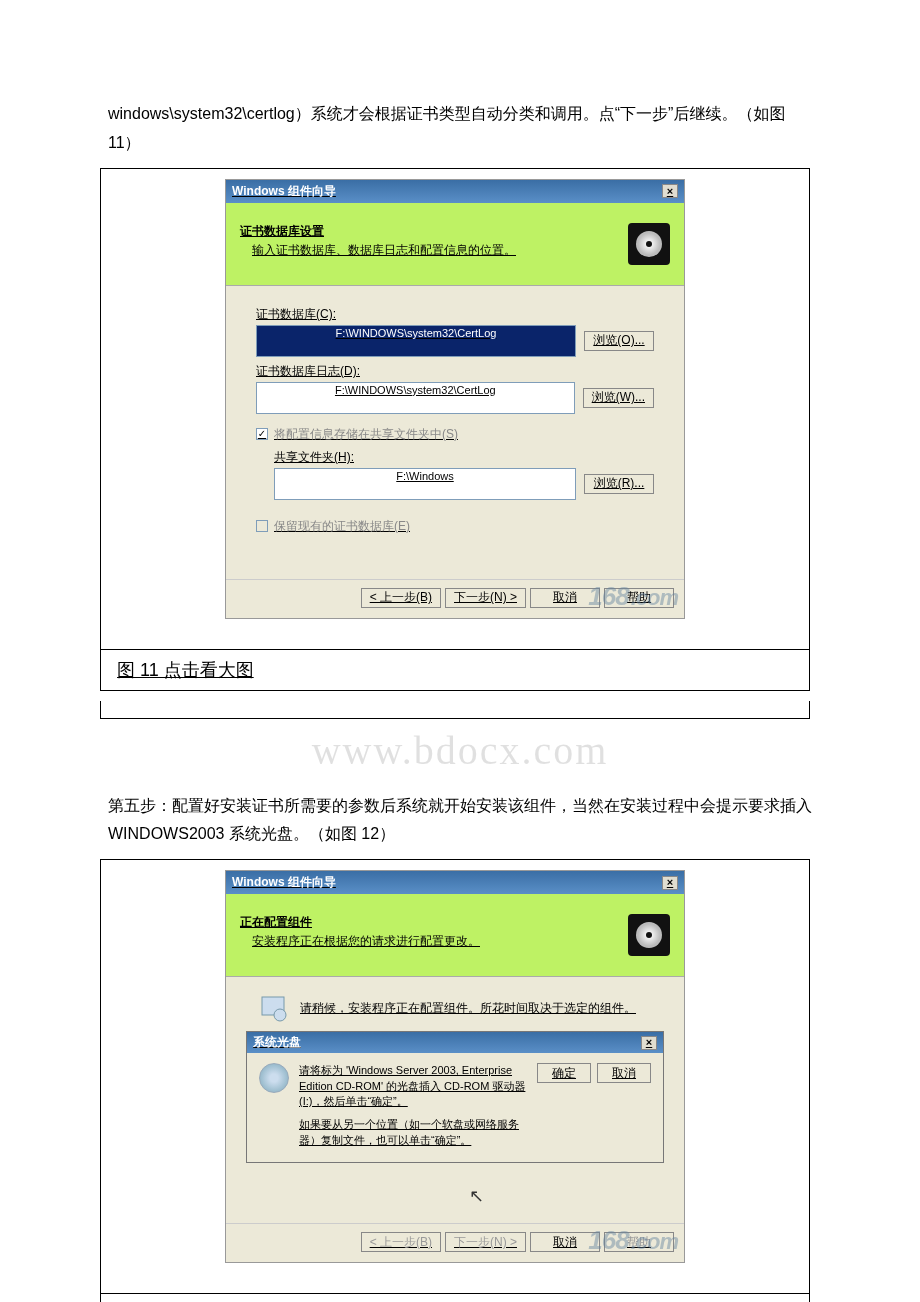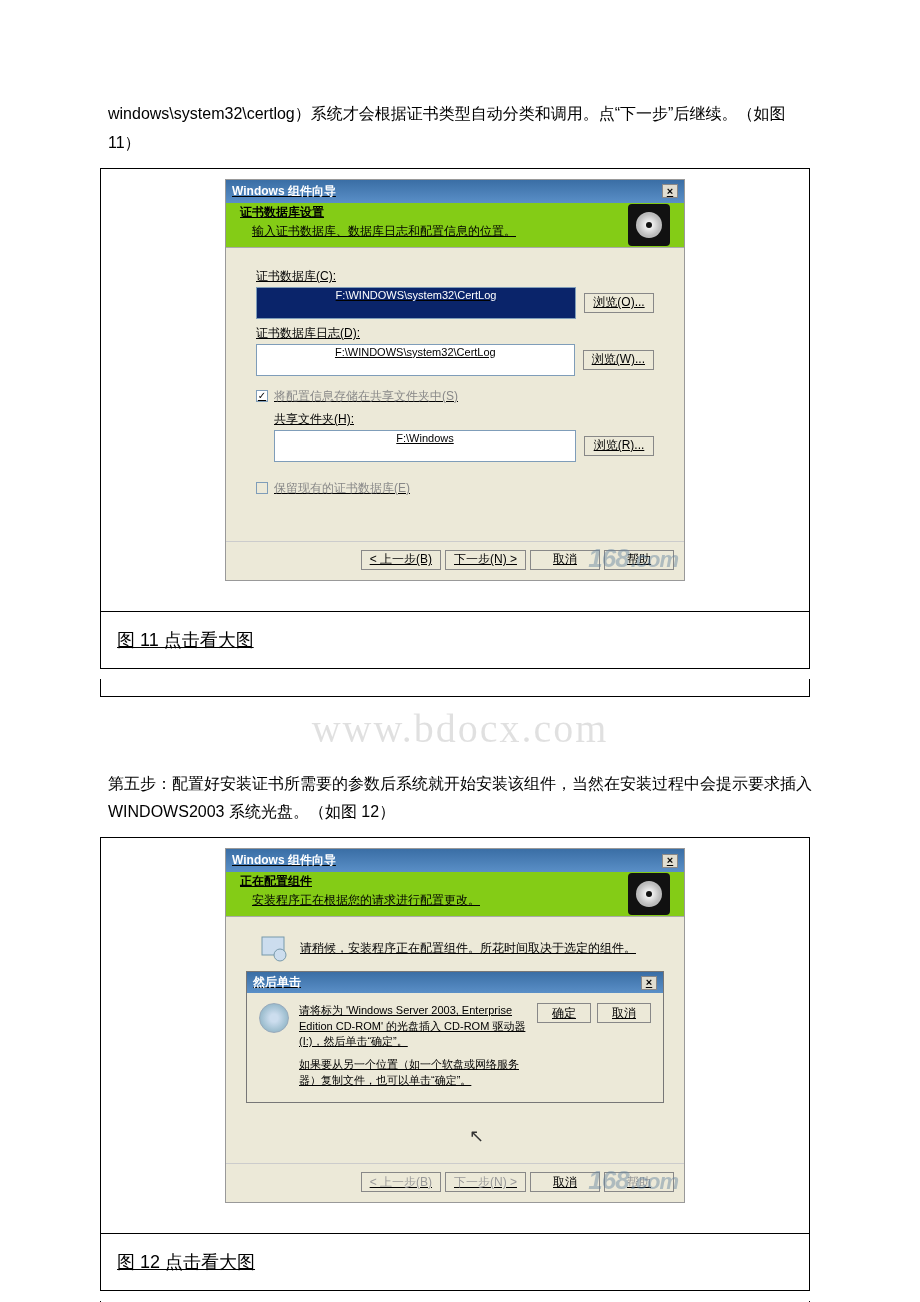--- a/index.html
+++ b/index.html
@@ -23,21 +23,21 @@
     border: 1px solid #000;
     margin: 10px 10px 0 0;
     background: #fff;
     text-decoration: underline;
   }
   .figure-inner {
     padding: 10px 30px 30px 30px;
   }
   .caption-box {
     border-top: 1px solid #000;
-    padding: 16px 16px;
+    padding: 8px 16px;
     font-size: 18px;
   }
   
   .win {
     width: 460px;
     margin: 0 auto;
     background: #ece9d8;
     border: 1px solid #999;
     font-family: "SimSun", "Tahoma", sans-serif;
     font-size: 12px;
@@ -61,22 +61,22 @@
     border: 1px solid #888;
     color: #000;
     display: flex;
     align-items: center;
     justify-content: center;
     font-size: 11px;
     font-weight: bold;
     line-height: 1;
   }
   .header-area {
-    background: #84cc16;
-    padding: 1px 14px;
+    background: #bef264;
+    padding: 20px 14px;
     display: flex;
     justify-content: space-between;
     align-items: flex-start;
     border-bottom: 1px solid #aaa;
   }
   .header-text .htitle {
     font-weight: bold;
     font-size: 12px;
     padding-bottom: 2px;
   }
@@ -348,21 +348,21 @@
               <svg width="30" height="30" viewBox="0 0 30 30">
                 <rect x="4" y="4" width="22" height="18" fill="#cde" stroke="#79a"></rect>
                 <circle cx="22" cy="22" r="6" fill="#cde" stroke="#79a"></circle>
               </svg>
             </div>
             <span>请稍候，安装程序正在配置组件。所花时间取决于选定的组件。</span>
           </div>
 
           <div class="inner-popup">
             <div class="inner-title">
-              <span>然后单击</span>
+              <span>系统光盘</span>
               <span class="close-btn">×</span>
             </div>
             <div class="inner-body">
               <div class="cd-icon"></div>
               <div style="flex:1; font-size:11px; line-height:1.4;">
                 <div>请将标为 'Windows Server 2003, Enterprise Edition CD-ROM' 的光盘插入 CD-ROM 驱动器 (I:)，然后单击“确定”。</div>
                 <div style="height:8px;"></div>
                 <div>如果要从另一个位置（如一个软盘或网络服务器）复制文件，也可以单击“确定”。</div>
               </div>
               <div class="inner-btns">

